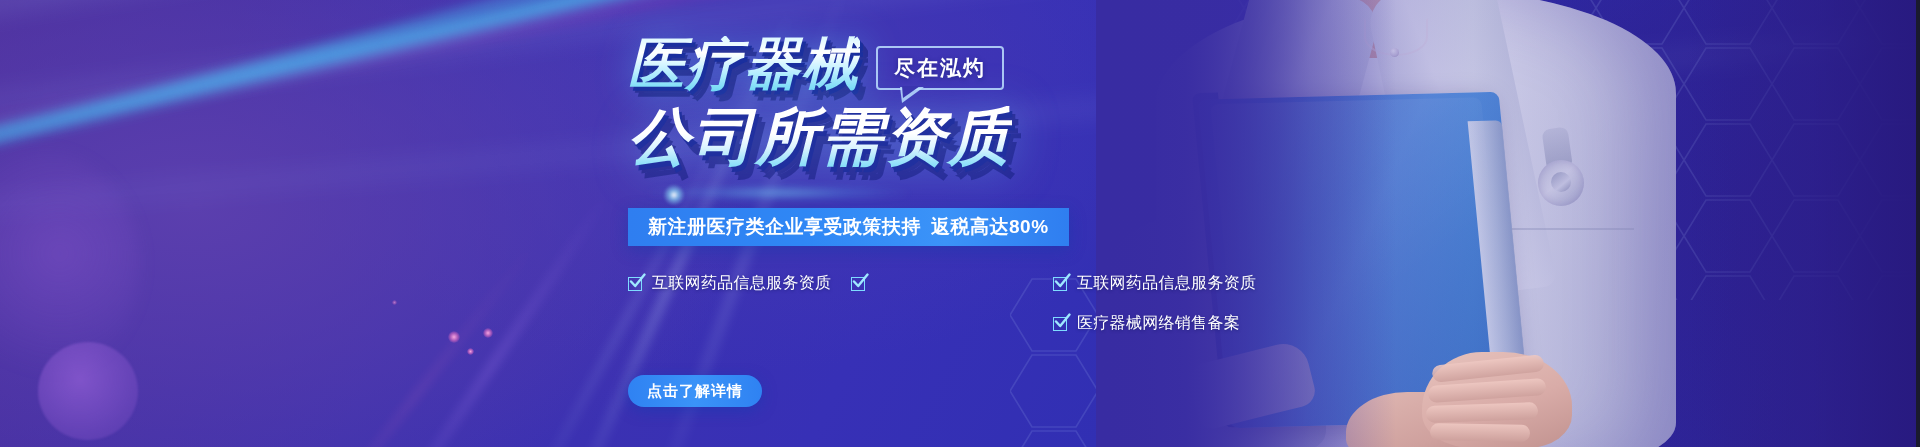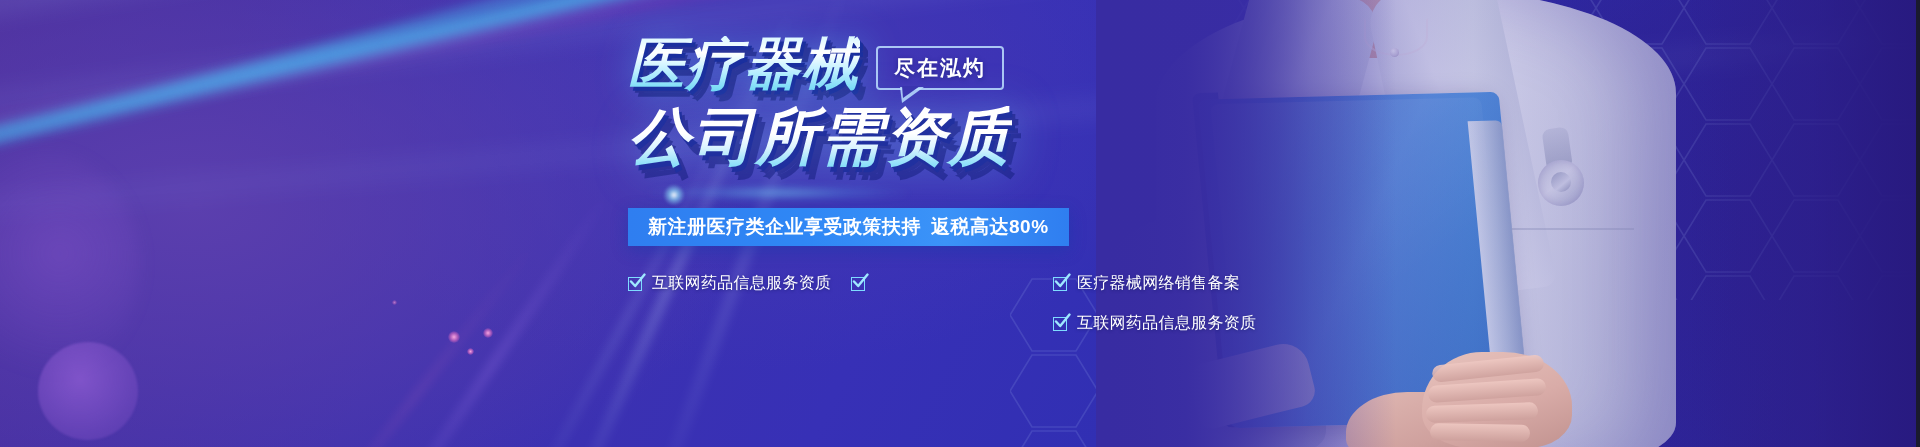--- a/index.html
+++ b/index.html
@@ -694,34 +694,35 @@
     <div class="checklist checklist-right">
 
       <div class="check-row">
         <div class="check-item">
           <span class="check-box">
             <span class="bx"></span>
             <svg class="tick" viewBox="0 0 17 17">
                 <path d="M2 8.5 L6.2 13 L15.5 1.6" fill="none" stroke="#9fe8ff" stroke-width="2.4" stroke-linecap="round" stroke-linejoin="round"></path>
               </svg>
           </span>
-          <span class="check-label">医疗器械网络销售备案</span>
+          <span class="check-label">互联网药品信息服务资质</span>
         </div>
       </div>
 
       <div class="check-row">
         <div class="check-item">
           <span class="check-box">
             <span class="bx"></span>
             <svg class="tick" viewBox="0 0 17 17">
                 <path d="M2 8.5 L6.2 13 L15.5 1.6" fill="none" stroke="#9fe8ff" stroke-width="2.4" stroke-linecap="round" stroke-linejoin="round"></path>
               </svg>
           </span>
-          <span class="check-label">互联网药品信息服务资质</span>
+          <span class="check-label">医疗器械网络销售备案</span>
         </div>
       </div>
 
 
     </div>
 
+    <button class="cta">点击了解详情</button>
 
   </div>
 </div>
 
 </body></html>

